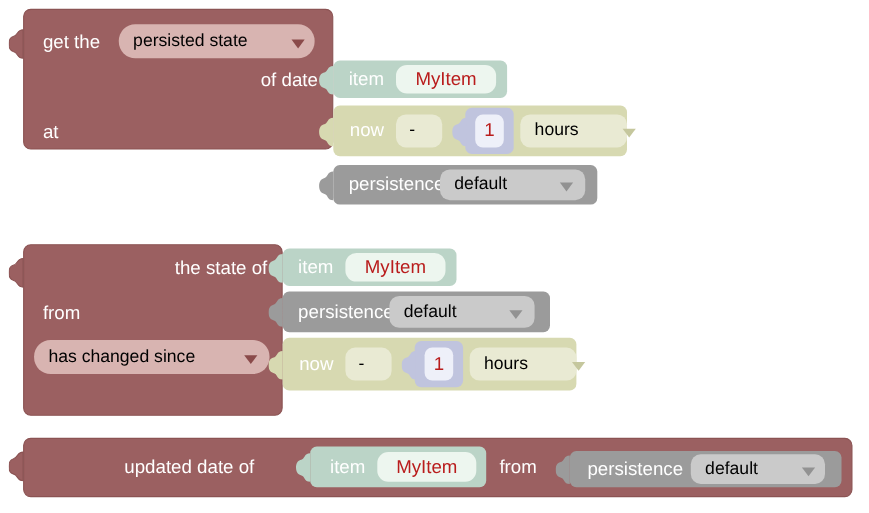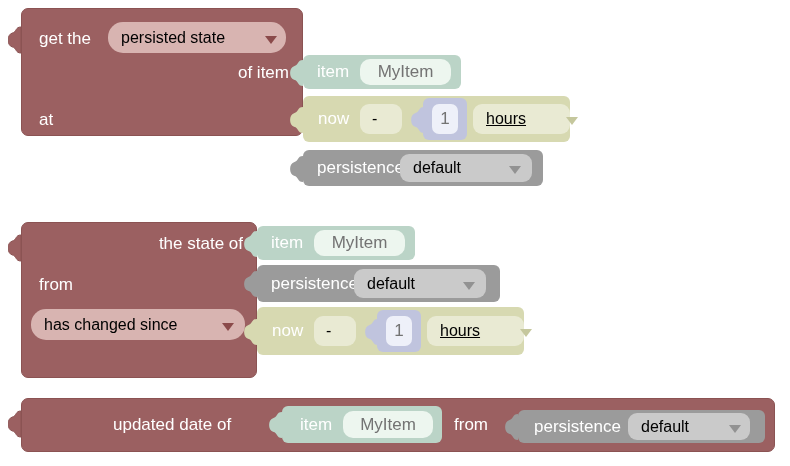--- a/index.html
+++ b/index.html
@@ -16,21 +16,21 @@
   .lbl { position: absolute; display: flex; align-items: center; color: #ffffff; font-size: 17px; white-space: nowrap; }
   .lbl.right { justify-content: flex-end; }
 
   .dd { position: absolute; display: flex; align-items: center; justify-content: space-between;
         font-size: 16px; color: #000; padding: 0 11px 0 13px; white-space: nowrap; gap: 30px; }
   .dd-pink  { background: #d8b4b1; border-radius: 15px; }
   .dd-olive { background: #e9ead3; border-radius: 9px; }
   .dd-gray  { background: #cacaca; border-radius: 9px; }
 
   .field { position: absolute; display: flex; align-items: center; justify-content: center;
-           font-size: 17px; color: #737373; border-radius: 10px; white-space: nowrap; }
+           font-size: 17px; color: #b91c1c; border-radius: 10px; white-space: nowrap; }
   .f-teal { background: #edf6ef; }
   .f-lav  { background: #eef0f9; border-radius: 7px; }
 
   .arrow { width: 0; height: 0; border-left: 6px solid transparent; border-right: 6px solid transparent;
            border-top: 8px solid #000; transform: translateY(2px); margin-left: 10px; flex: none; }
   .ar-red   { border-top-color: #8a4a4a; }
   .ar-olive { border-top-color: #c5c79d; }
   .ar-gray  { border-top-color: #929292; }
 
   .tab { position: absolute; left: -13px; }
@@ -60,21 +60,21 @@
 
   
   .item-lbl  { left: 14px; top: 0; height: 100%; }
   .item-fld  { left: 57px; top: 4px; width: 91px; height: 26px; }
   .teal3 .item-lbl { left: 18px; }
   .teal3 .item-fld { left: 61px; top: 5px; width: 90px; height: 27px; }
 
   
   .now-lbl   { left: 15px; top: 0; height: 100%; }
   .minus-dd  { left: 57px;  top: 8px; width: 42px; height: 30px; padding: 0 8px 0 12px; }
-  .hours-dd  { left: 170px; top: 8px; width: 97px; height: 30px; text-decoration: underline; }
+  .hours-dd  { left: 170px; top: 8px; width: 97px; height: 30px; }
   .olive2 .minus-dd { top: 9px; }
   .olive2 .hours-dd { top: 9px; }
   .lav-fld   { left: 9px; top: 6px; width: 26px; height: 30px; }
 
   
   .pers-lbl  { left: 14px; top: 0; height: 100%; }
   .pers-dd   { left: 97px; top: 4px; width: 132px; height: 28px; }
   .gray2 .pers-dd { top: 4px; height: 29px; }
   .gray3 .pers-lbl { left: 16px; }
   .gray3 .pers-dd  { left: 110px; top: 3px; width: 122px; height: 27px; }
@@ -87,21 +87,21 @@
   <svg class="outtab g1-out" width="14" height="28" viewBox="0 0 14 28">
       <path d="M13,1 C7,1 9,6 4,7.2 C-1.2,8.6 -1.2,19.4 4,20.8 C9,22 7,27 13,27 L13,1 Z" fill="#9b6061" stroke="#8b5353" stroke-width="1"></path>
     </svg>
 
   <div class="block brown g1-main">
     <div class="lbl" style="position:absolute;left:17px;top:14px;height:31px;">get the</div>
     <div class="dd dd-pink" style="left:86px;top:13px;width:178px;height:31px;">
       <span>persisted state</span>
       <span class="arrow ar-red"></span>
     </div>
-    <div class="lbl right" style="position:absolute;left:109px;top:47px;width:158px;height:34px;">of item</div>
+    <div class="lbl right" style="position:absolute;left:109px;top:47px;width:158px;height:34px;">of date</div>
     <div class="lbl" style="position:absolute;left:17px;top:88px;height:46px;">at</div>
     <div class="lbl" style="position:absolute;left:17px;top:142px;height:36px;">from</div>
   </div>
 
   <div class="block teal teal1">
     <svg class="tab" style="top:4px;" width="14" height="28" viewBox="0 0 14 28">
         <path d="M13,1 C7,1 9,6 4,7.2 C-1.2,8.6 -1.2,19.4 4,20.8 C9,22 7,27 13,27 L13,1 Z" fill="#bbd4c7"></path>
       </svg>
     <div class="lbl item-lbl">item</div>
     <div class="field f-teal item-fld">MyItem</div>

